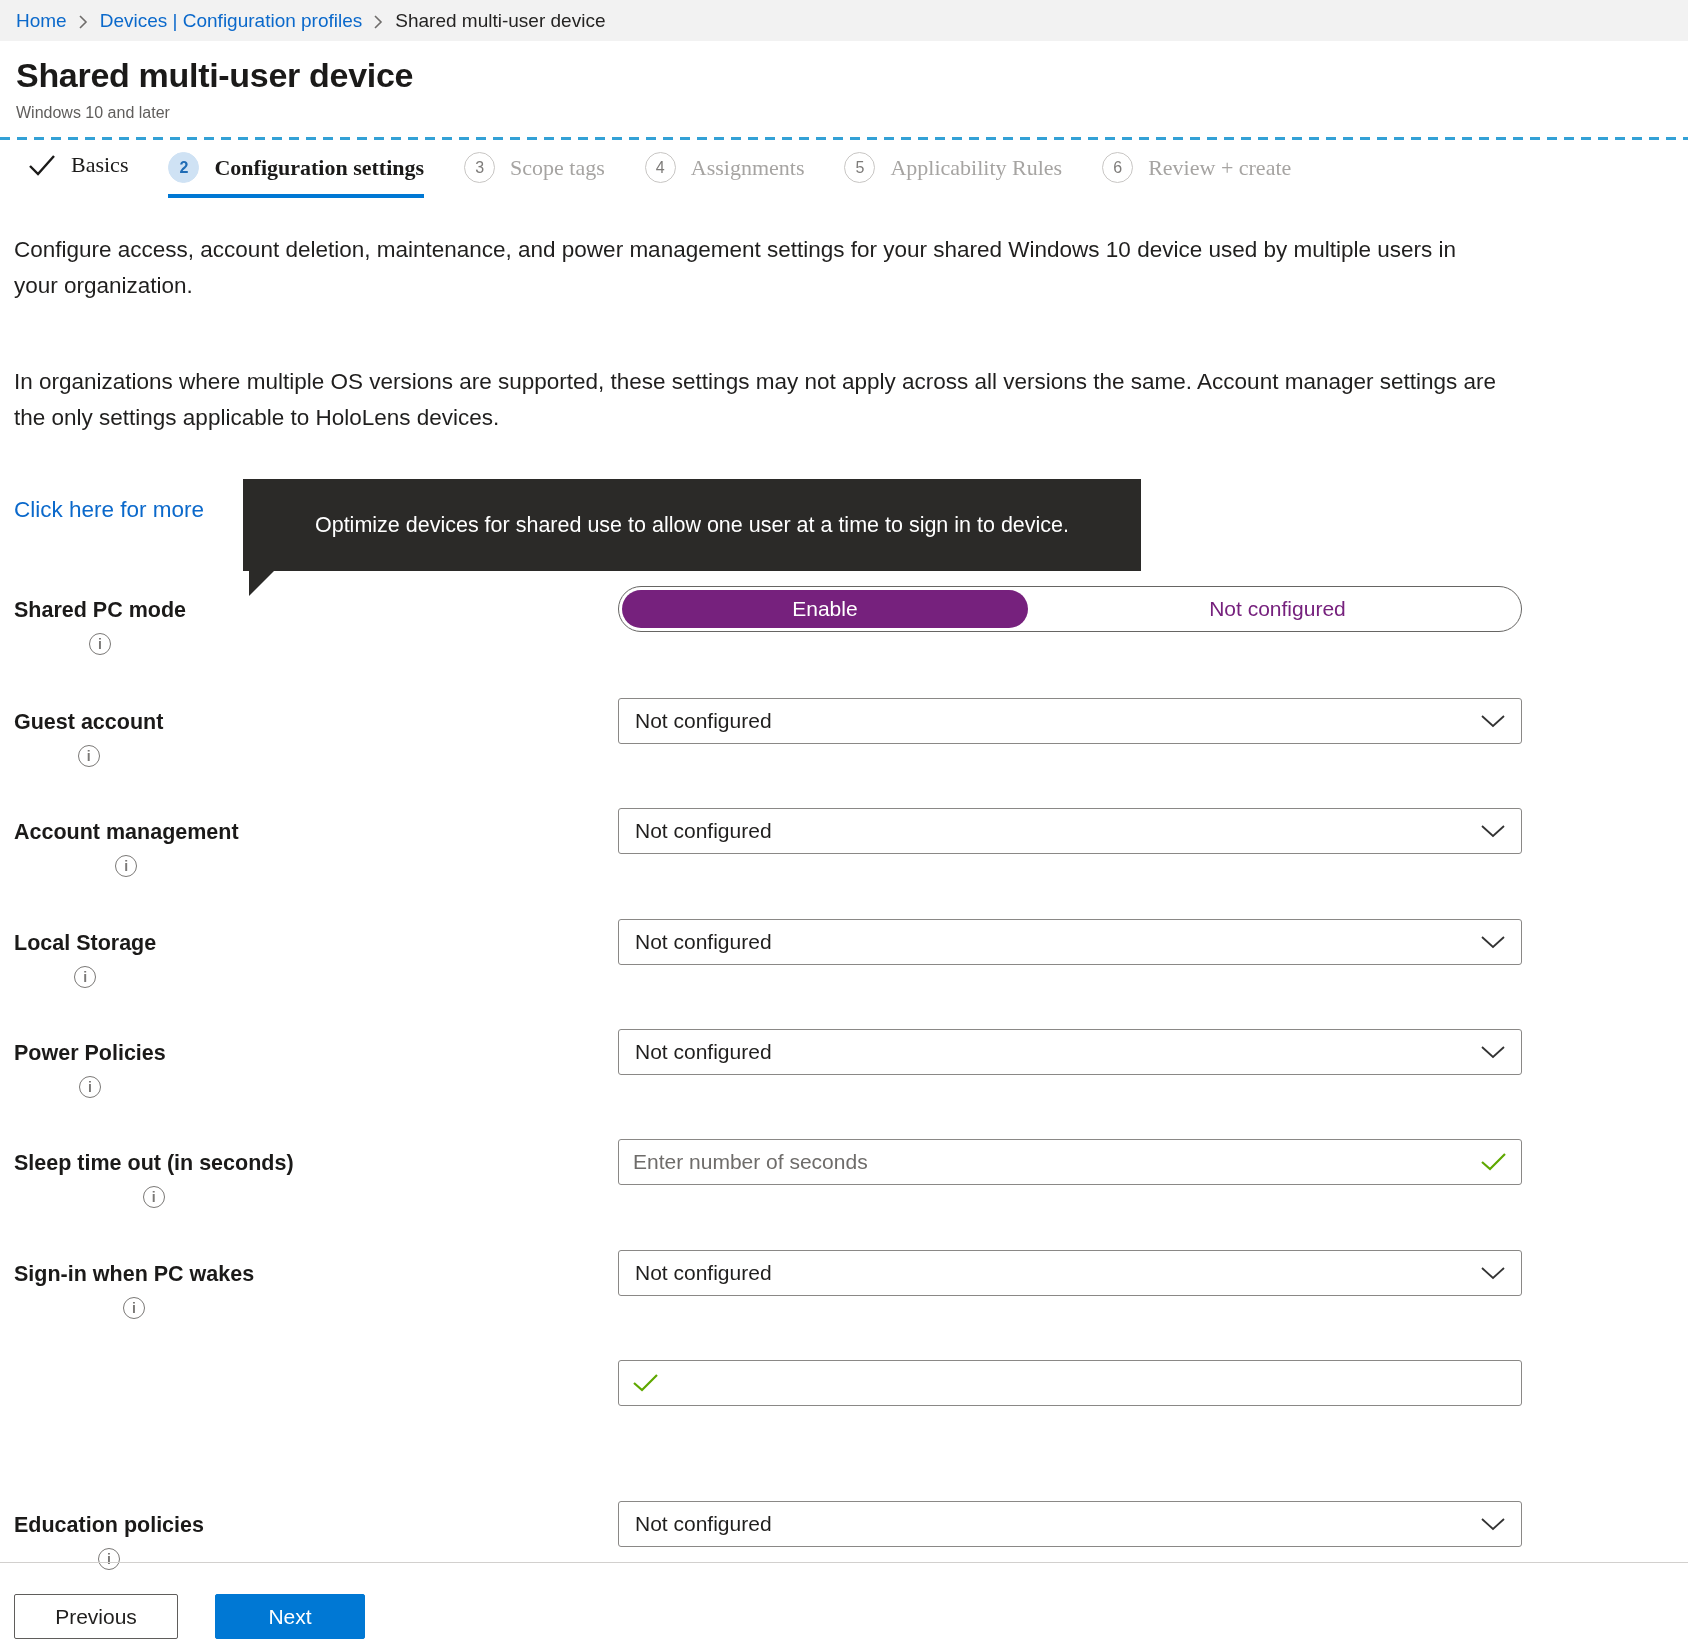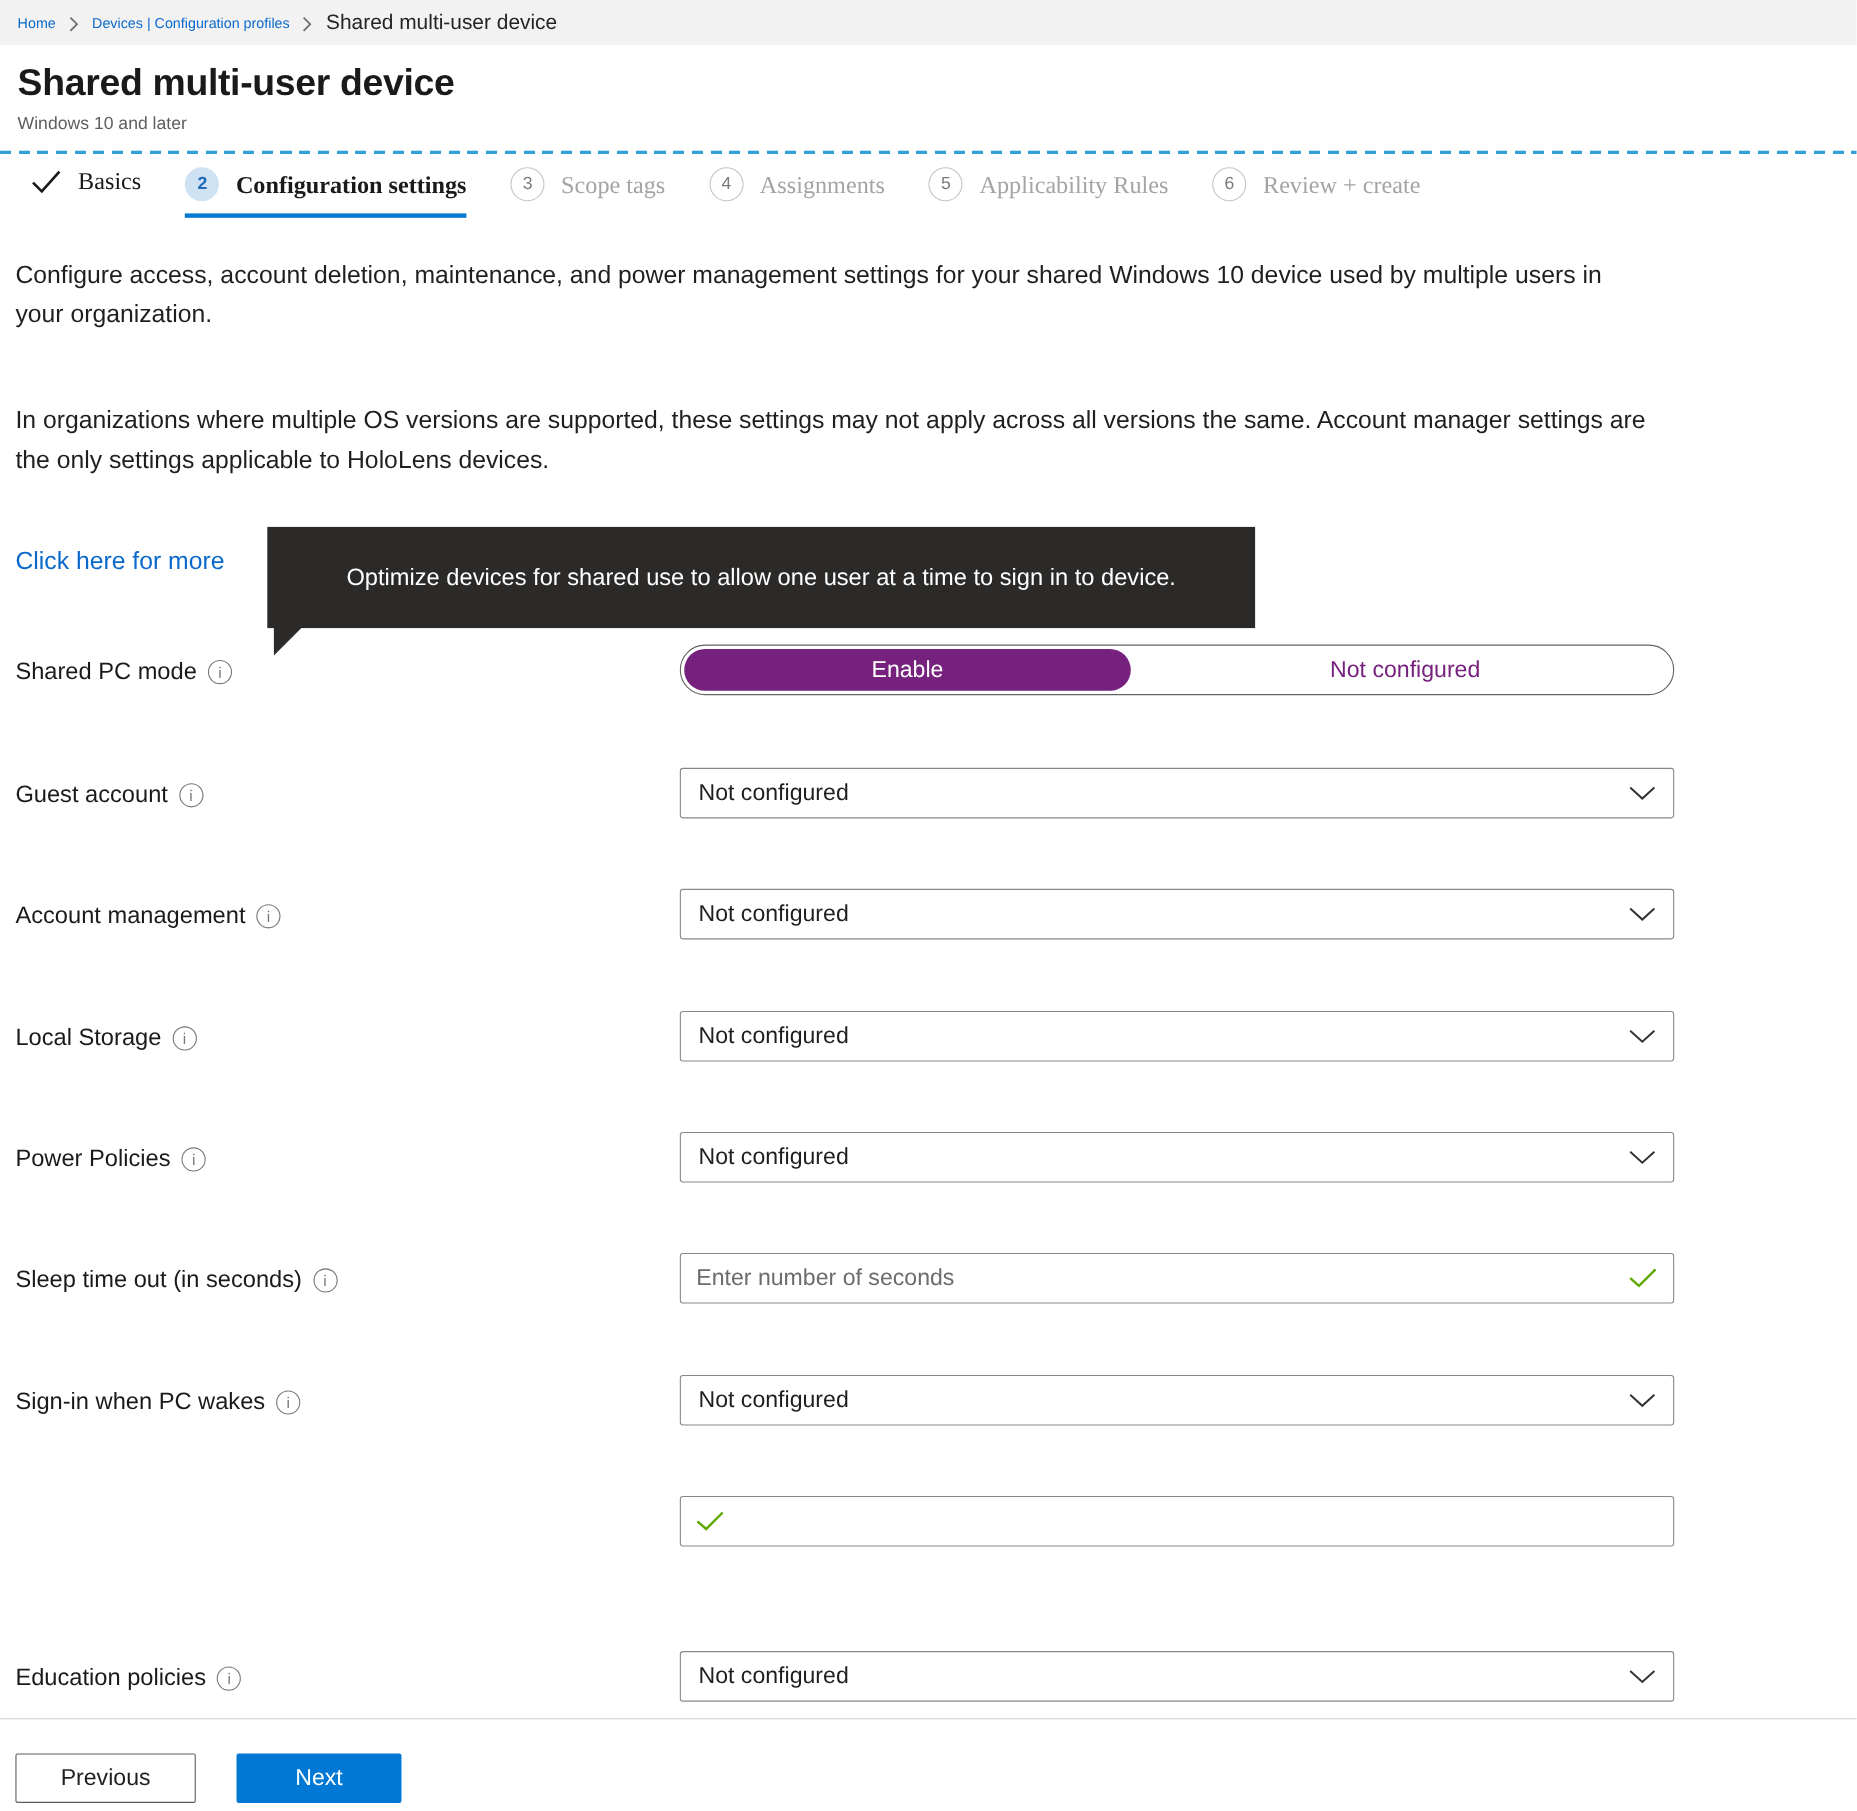--- a/index.html
+++ b/index.html
@@ -3,21 +3,21 @@
 <meta charset="utf-8">
 <style>
   * { box-sizing: border-box; margin: 0; padding: 0; }
   html, body { background: #ffffff; }
   body { font-family: "Liberation Sans", sans-serif; color: #201f1e; }
   .page { position: relative; width: 1688px; height: 1646px; background: #fff; overflow: hidden; }
 
   
   .crumb-bar { position: absolute; top: 0; left: 0; width: 100%; height: 41px;
     background: #f2f2f2; display: flex; align-items: center; padding: 0 16px; gap: 12px; }
-  .crumb-link { color: #0b69cb; font-size: 13px; cursor: pointer; text-decoration: none; }
+  .crumb-link { color: #0b69cb; font-size: 19px; cursor: pointer; text-decoration: none; }
   .crumb-current { color: #252423; font-size: 19px; }
   .crumb-sep { display: inline-flex; align-items: center; margin-top: 2px; }
 
   
   .page-title { position: absolute; top: 56px; left: 16px; font-size: 34px; font-weight: 700; color: #1b1a19; letter-spacing: -0.3px; }
   .page-subtitle { position: absolute; top: 104px; left: 16px; font-size: 16px; color: #605e5c; }
   .dashed-line { position: absolute; top: 137px; left: 0; width: 100%; height: 3px;
     background: repeating-linear-gradient(90deg, #33a1d6 0 10px, transparent 10px 17px); }
 
   
@@ -38,22 +38,22 @@
   .more-link { position: absolute; left: 14px; top: 497px; font-size: 22.5px; color: #0b69cb; cursor: pointer; text-decoration: none; z-index: 1; }
 
   
   .tooltip { position: absolute; left: 243px; top: 479px; width: 898px; height: 92px; background: #2b2a28; z-index: 2;
     display: flex; align-items: center; justify-content: center; }
   .tooltip-text { color: #ffffff; font-size: 21.5px; padding: 0 24px; }
   .tooltip-tail { position: absolute; left: 6px; top: 100%; width: 0; height: 0;
     border-top: 25px solid #2b2a28; border-right: 25px solid transparent; }
 
   
-  .row-label { position: absolute; left: 14px; font-size: 21.5px; font-weight: 400; color: #1b1a19;
-    display: flex; align-items: center; gap: 10px; white-space: nowrap; }
+  .row-label { position: absolute; left: 14px; font-size: 21.5px; font-weight: 700; color: #1b1a19;
+    display: flex; align-items: center; gap: 10px; white-space: nowrap; flex-direction: column; }
   .row-label.wrap { white-space: normal; width: 600px; line-height: 34px; display: block; }
   .row-label.wrap .info-icon { margin-left: 10px; }
   .info-icon { width: 22px; height: 22px; border-radius: 50%; border: 1.5px solid #7a7876; color: #7a7876;
     display: inline-flex; align-items: center; justify-content: center; font-size: 14px; flex: none; cursor: pointer; vertical-align: middle; }
 
   .control { position: absolute; left: 618px; width: 904px; height: 46px; background: #fff; }
 
   
   .toggle { border: 1px solid #666563; border-radius: 23px; position: relative; cursor: pointer; }
   .toggle-on { position: absolute; left: 3px; top: 3px; bottom: 3px; width: 45%; background: #76217d; border-radius: 20px;

